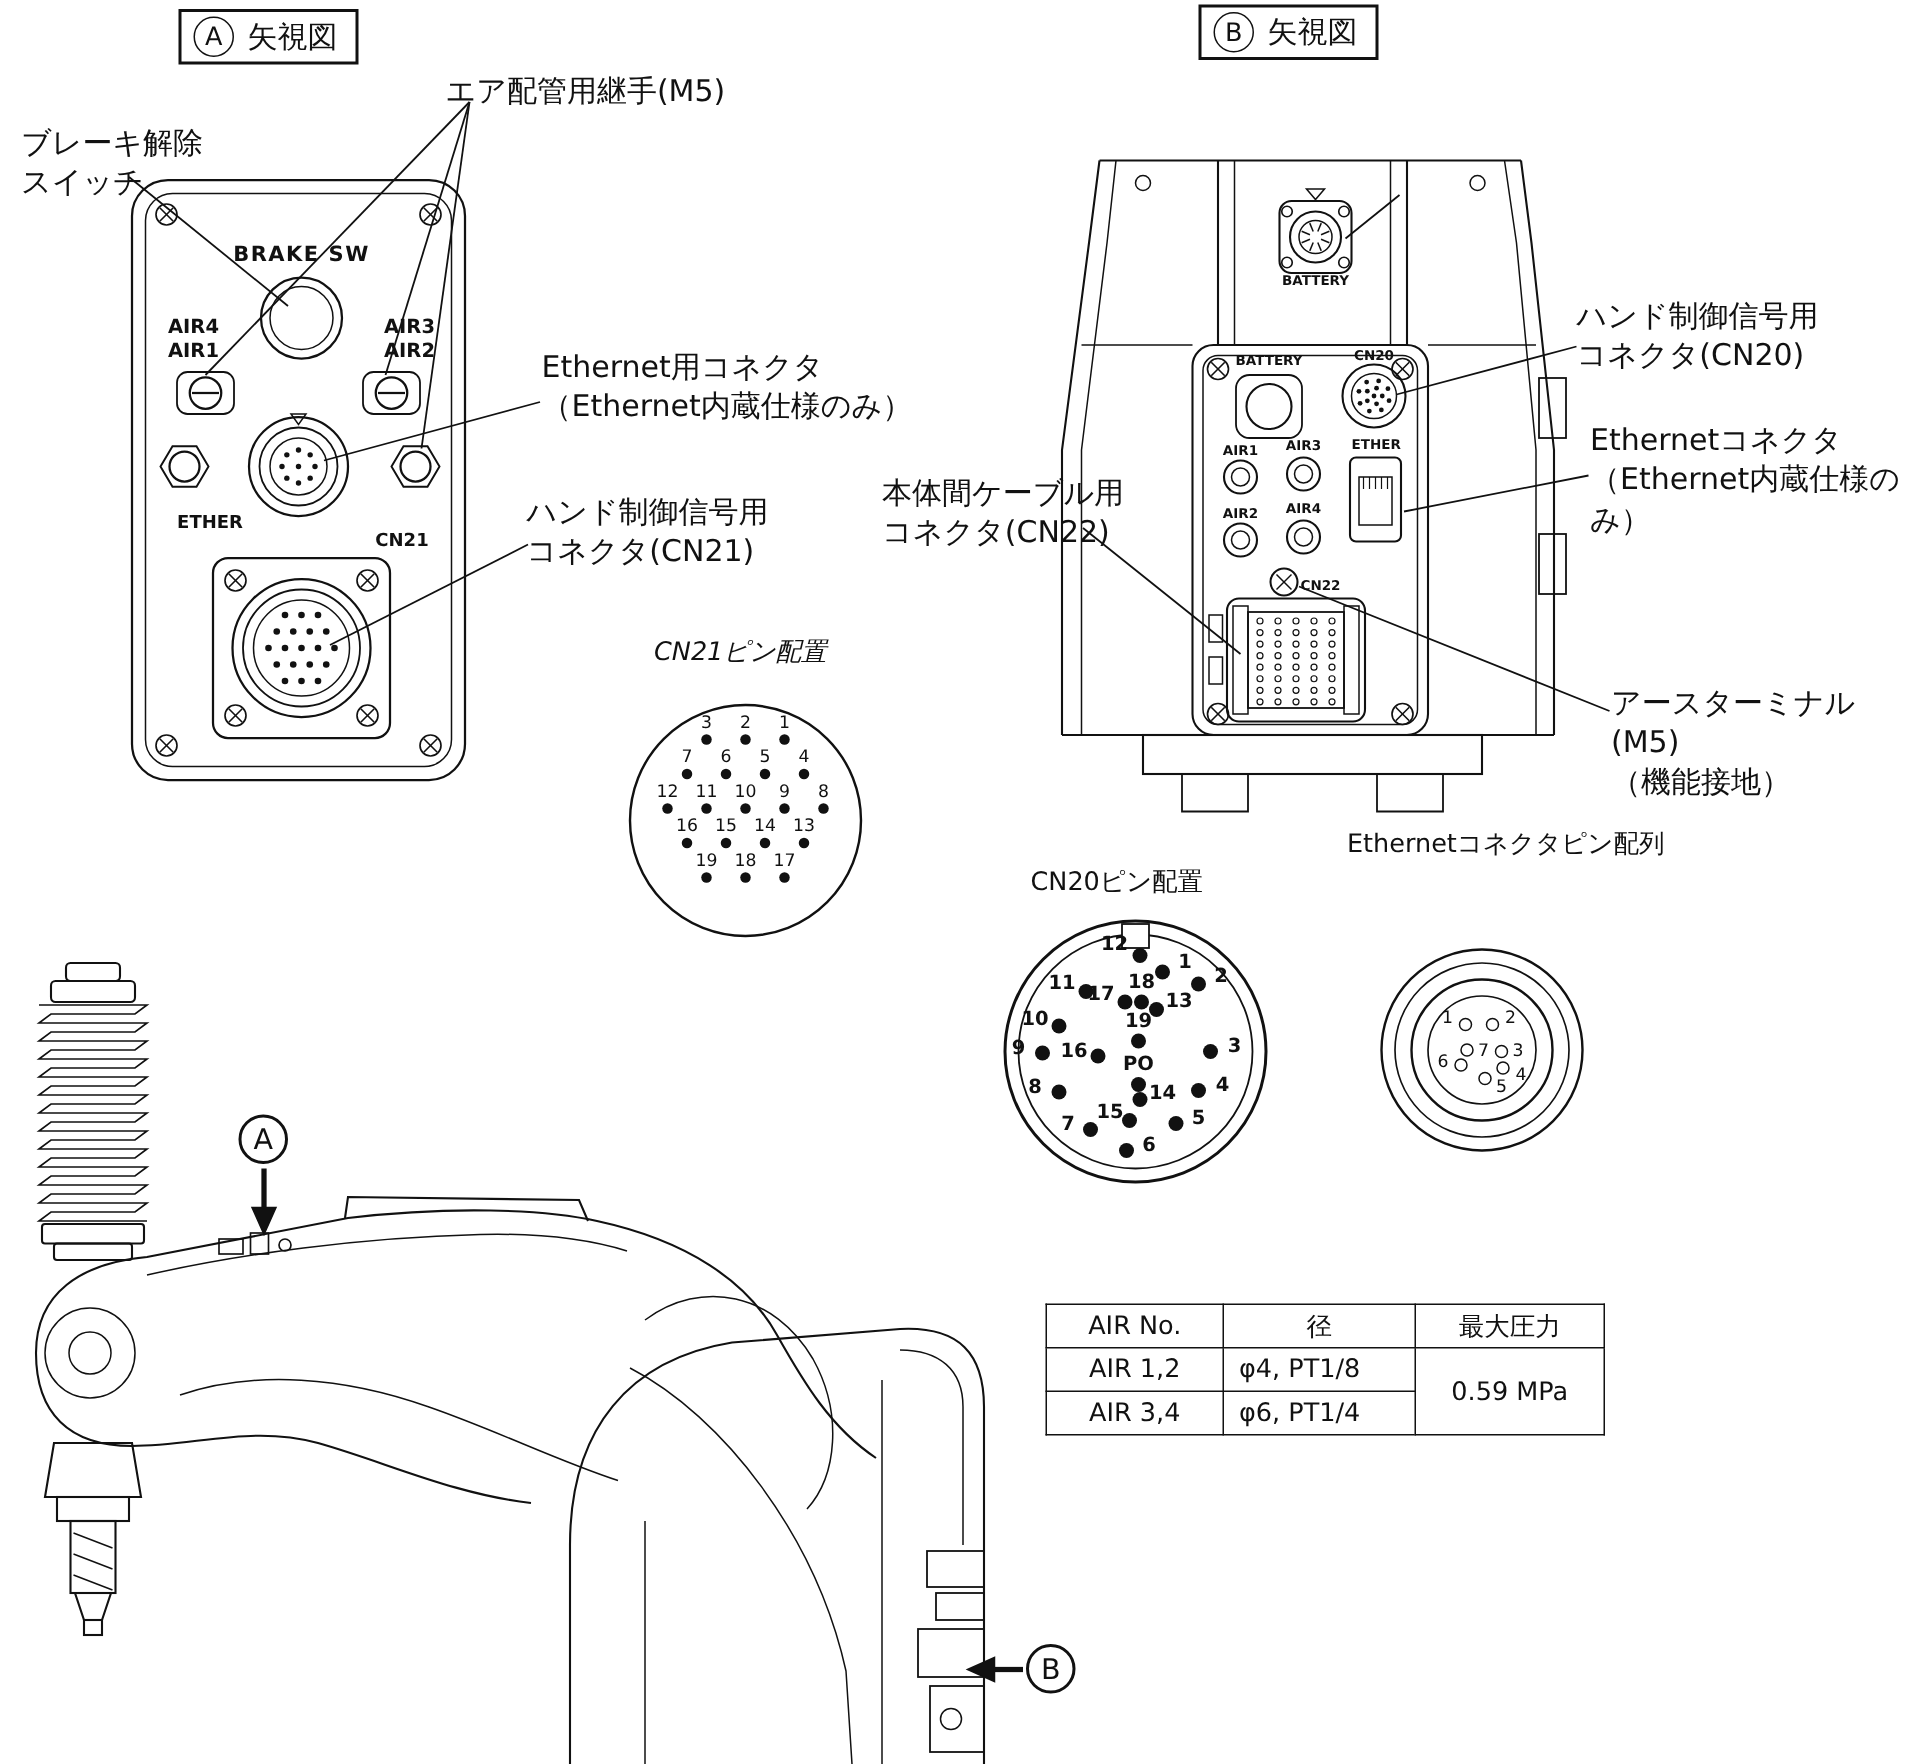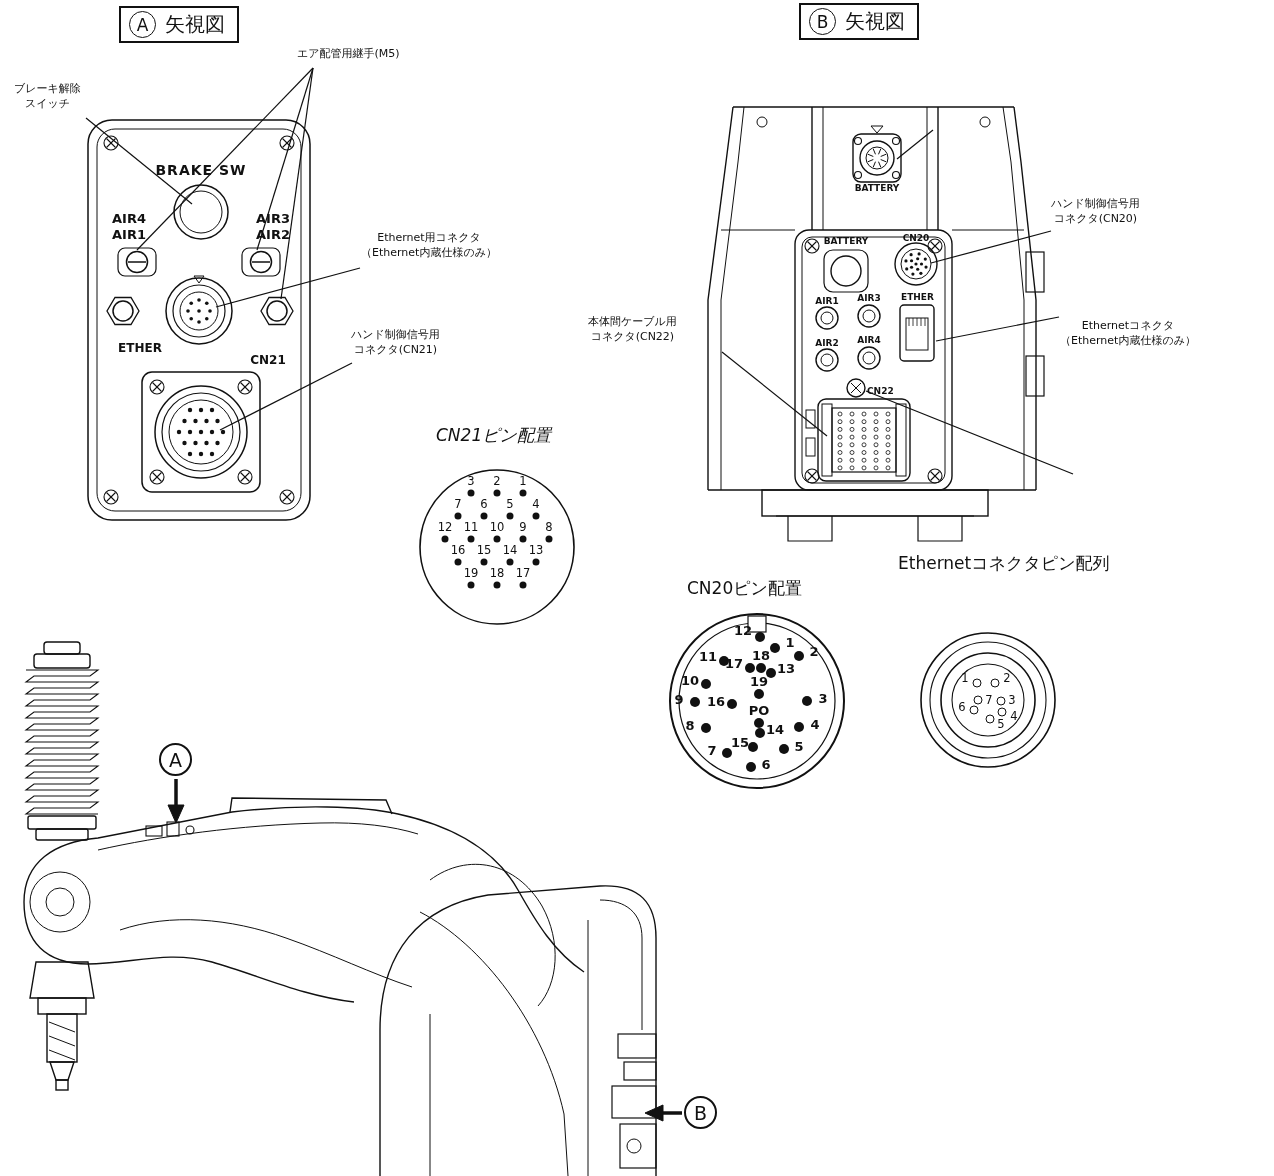--- a/index.html
+++ b/index.html
@@ -1,21 +1,21 @@
 <!DOCTYPE html>
 <html><head>
 <meta charset="utf-8">
 <style>
   *{margin:0;padding:0;box-sizing:border-box;}
   body{background:#fff;}
   .stage{position:relative;width:1274px;height:1176px;background:#fff;overflow:hidden;
          font-family:"DejaVu Sans","Liberation Sans",sans-serif;color:#111;}
   svg.art{position:absolute;left:0;top:0;}
   .lbl{position:absolute;white-space:pre-line;line-height:1.32;}
-  .callout{font-size:11px;text-align:center;}
+  .callout{font-size:20px;}
   .panel-lbl{position:absolute;font-weight:bold;text-align:center;line-height:1.15;}
   .f11{font-size:14px;letter-spacing:1px;}
   .f12{font-size:12px;}
   .f13{font-size:13px;}
   .f9{font-size:9px;}
   .sec-title{font-size:17px;}
   .title-box{position:absolute;display:flex;align-items:center;gap:9px;border:2px solid #111;
              padding:3px 12px 3px 8px;font-size:20px;background:#fff;}
   .circ{display:inline-flex;align-items:center;justify-content:center;width:27px;height:27px;
         border:1.6px solid #111;border-radius:50%;font-size:17px;flex:0 0 auto;}
@@ -442,36 +442,56 @@
   <div class="panel-lbl f11" style="left:155px;top:162px;width:92px;">BRAKE SW</div>
   <div class="panel-lbl f13" style="left:108px;top:212px;width:42px;">AIR4</div>
   <div class="panel-lbl f13" style="left:108px;top:228px;width:42px;">AIR1</div>
   <div class="panel-lbl f13" style="left:252px;top:212px;width:42px;">AIR3</div>
   <div class="panel-lbl f13" style="left:252px;top:228px;width:42px;">AIR2</div>
   <div class="panel-lbl f12" style="left:114px;top:342px;width:52px;">ETHER</div>
   <div class="panel-lbl f12" style="left:246px;top:354px;width:44px;">CN21</div>
 
   <div class="lbl callout" style="left:1051px;top:197px;">ハンド制御信号用
 コネクタ(CN20)</div>
-  <div class="lbl callout" style="left:1060px;top:280px;margin-top:39px;">Ethernetコネクタ
+  <div class="lbl callout" style="left:1060px;top:280px;">Ethernetコネクタ
 （Ethernet内蔵仕様のみ）</div>
   <div class="lbl callout" style="left:588px;top:315px;">本体間ケーブル用
 コネクタ(CN22)</div>
+  <div class="lbl callout" style="left:1074px;top:455px;">アースターミナル(M5)
+（機能接地）</div>
 
   <div class="panel-lbl f9" style="left:849px;top:183px;width:56px;">BATTERY</div>
   <div class="panel-lbl f9" style="left:821px;top:236px;width:50px;">BATTERY</div>
   <div class="panel-lbl f9" style="left:899px;top:233px;width:34px;">CN20</div>
   <div class="panel-lbl f9" style="left:813px;top:296px;width:28px;">AIR1</div>
   <div class="panel-lbl f9" style="left:855px;top:293px;width:28px;">AIR3</div>
   <div class="panel-lbl f9" style="left:813px;top:338px;width:28px;">AIR2</div>
   <div class="panel-lbl f9" style="left:855px;top:335px;width:28px;">AIR4</div>
   <div class="panel-lbl f9" style="left:901px;top:292px;width:32px;">ETHER</div>
   <div class="panel-lbl f9" style="left:867px;top:386px;">CN22</div>
 
   <div class="lbl sec-title" style="left:436px;top:424px;font-style:italic;">CN21ピン配置</div>
   <div class="lbl sec-title" style="left:687px;top:577px;">CN20ピン配置</div>
   <div class="lbl sec-title" style="left:898px;top:552px;">Ethernetコネクタピン配列</div>
 
   <div class="badge" style="left:159px;top:743px;">A</div>
   <div class="badge" style="left:684px;top:1096px;">B</div>
 
+  <table id="air-table">
+    <tbody>
+        <tr>
+      <th class="w1">AIR No.</th>
+      <th class="w2">径</th>
+      <th class="w3">最大圧力</th>
+    </tr>
+    <tr>
+      <td>AIR 1,2</td>
+      <td class="left">φ4, PT1/8</td>
+      <td rowspan="2">0.59 MPa</td>
+    </tr>
+    <tr>
+      <td>AIR 3,4</td>
+      <td class="left">φ6, PT1/4</td>
+    </tr>
+  </tbody>
+    </table>
 
 </div>
 
 </body></html>

